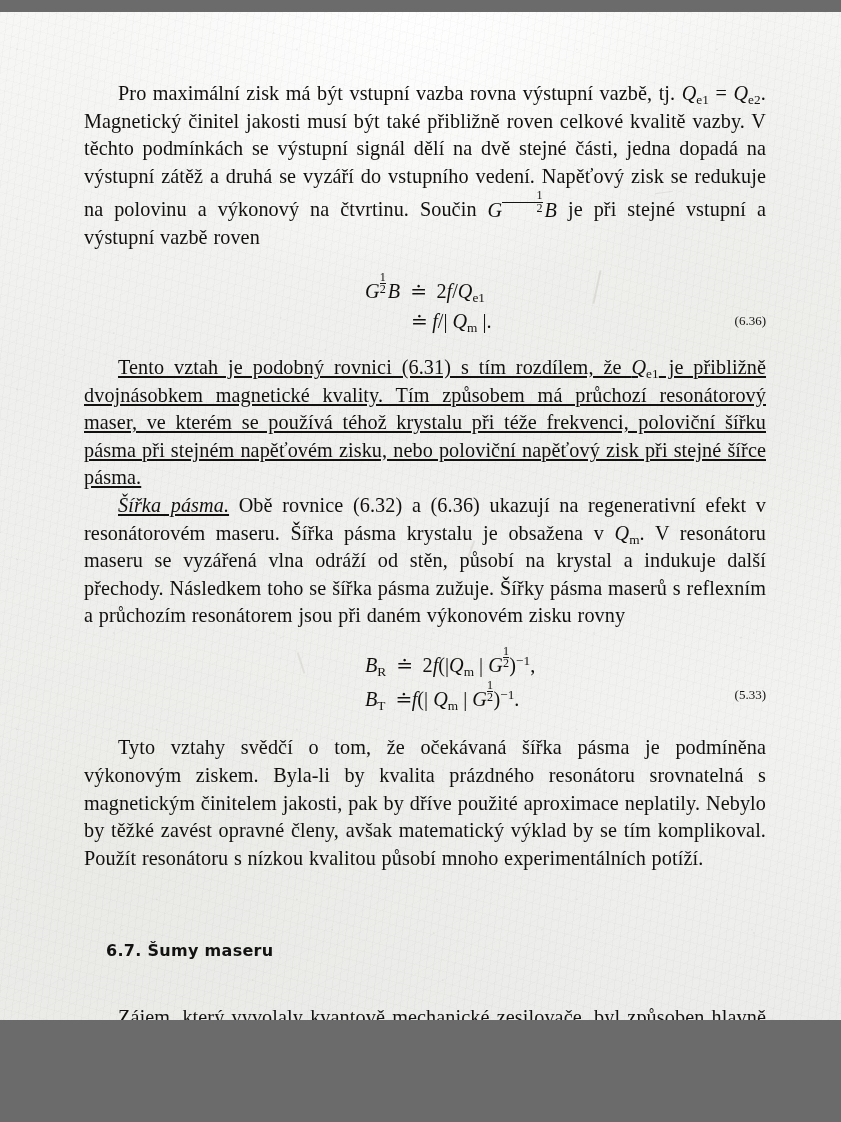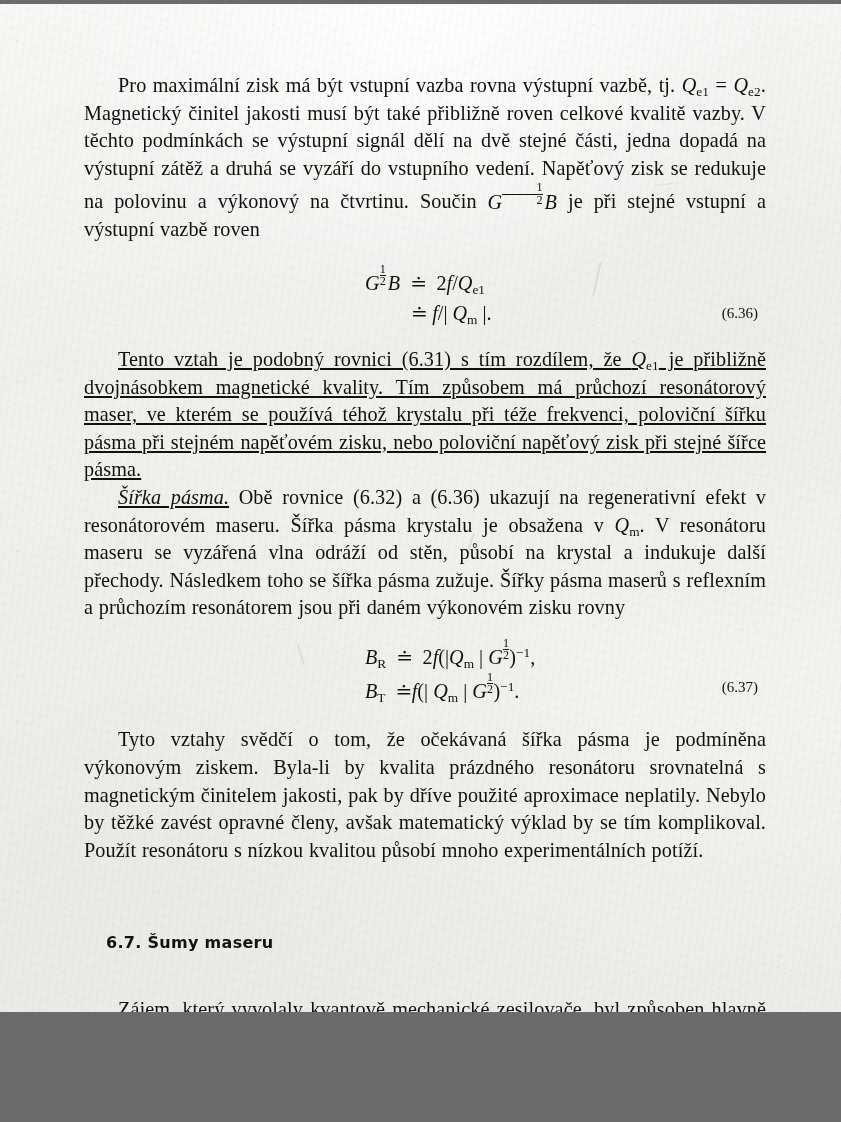--- a/index.html
+++ b/index.html
@@ -6,21 +6,21 @@
   html, body {
     margin: 0;
     padding: 0;
     background: #6b6b6b;
   }
 
   .page {
     position: relative;
     width: 841px;
     height: 1008px;
-    margin: 4px auto;
+    margin: 12px auto;
     overflow: hidden;
     background-color: #f1f1f0;
     background-image:
       radial-gradient(ellipse 60% 40% at 50% 0%, rgba(255,255,255,0.95) 0%, rgba(255,255,255,0.0) 70%),
       radial-gradient(ellipse 90% 60% at 15% 85%, rgba(232,232,229,0.75) 0%, rgba(232,232,229,0) 70%),
       radial-gradient(ellipse 70% 50% at 88% 30%, rgba(236,236,233,0.7) 0%, rgba(236,236,233,0) 70%),
       linear-gradient(178deg, #f7f7f6 0%, #efefed 35%, #f2f2f0 70%, #ececea 100%);
     color: #12100e;
     font-family: "Liberation Serif", "DejaVu Serif", serif;
     -webkit-font-smoothing: antialiased;
@@ -78,22 +78,22 @@
   
   .eq-block {
     margin: 0;
     position: relative;
     font-size: 20.2px;
     line-height: 30px;
   }
   .eq-line { position: relative; white-space: nowrap; }
   .eq-num {
     position: absolute;
-    right: 8px;
-    font-size: 15px;
+    right: 0;
+    font-size: 13px;
   }
   .mi { font-style: italic; font-family: "Liberation Serif","DejaVu Serif",serif; }
   .mn { font-style: normal; }
   sub.rm, sup.rm { font-style: normal; }
   sub { font-size: .66em; line-height: 0; vertical-align: -0.28em; }
   sup { font-size: .66em; line-height: 0; vertical-align: 0.52em; }
 
   .frac {
     display: inline-block;
     vertical-align: 0.42em;
@@ -166,21 +166,21 @@
 
     <div class="eq-block" style="margin-top:16px;">
       <div class="eq-line" style="padding-left:281px;">
         <span class="mi">B</span><sub class="rm">R</sub>
         &nbsp;<span class="approx"></span>&nbsp;
         <span class="mn">2</span><span class="mi">f</span>(|<span class="mi">Q</span><sub class="rm">m</sub>&nbsp;|&nbsp;<span class="mi">G</span><span class="frac"><span class="num">1</span><span class="den">2</span></span>)<sup class="rm">−1</sup>,
       </div>
       <div class="eq-line" style="padding-left:281px;">
         <span class="mi">B</span><sub class="rm">T</sub>
         &nbsp;<span class="approx"></span><span class="mi">f</span>(|&nbsp;<span class="mi">Q</span><sub class="rm">m</sub>&nbsp;|&nbsp;<span class="mi">G</span><span class="frac"><span class="num">1</span><span class="den">2</span></span>)<sup class="rm">−1</sup>.
-        <span class="eq-num" style="top:0;">(6.37)</span>
+        <span class="eq-num" style="top:0;">(5.33)</span>
       </div>
     </div>
 
     <p class="body" style="margin-top:20px;">Tyto vztahy svědčí o tom, že očekávaná šířka pásma je podmíněna výkonovým ziskem. Byla-li by kvalita prázdného resonátoru srovnatelná s magnetickým činitelem jakosti, pak by dříve použité aproximace neplatily. Nebylo by těžké zavést opravné členy, avšak matematický výklad by se tím komplikoval. Použít resonátoru s nízkou kvalitou působí mnoho experimentálních potíží.</p>
 
     <h2 class="section" style="margin-top:69px; margin-left:22px;">6.7. Šumy maseru</h2>
 
     <p class="body" style="margin-top:44px;">Zájem, který vyvolaly kvantově mechanické zesilovače, byl způsoben hlavně nízkou hladinou vlastního šumu. Možnost zesilovat signály, které se dříve ztrácely v šumu, má veliký význam v mnoha vědních oborech. Není proto překvapující, že se objevilo mnoho prací věnovaných analyse šumu maserů. Teoretické studie o šumu podal Artman [22], Pound [14], Strandberg [23], [24], Weber [25], Muller [26], Shimoda, Takahasi a Townes [27] a další.</p>
 
   </div>

